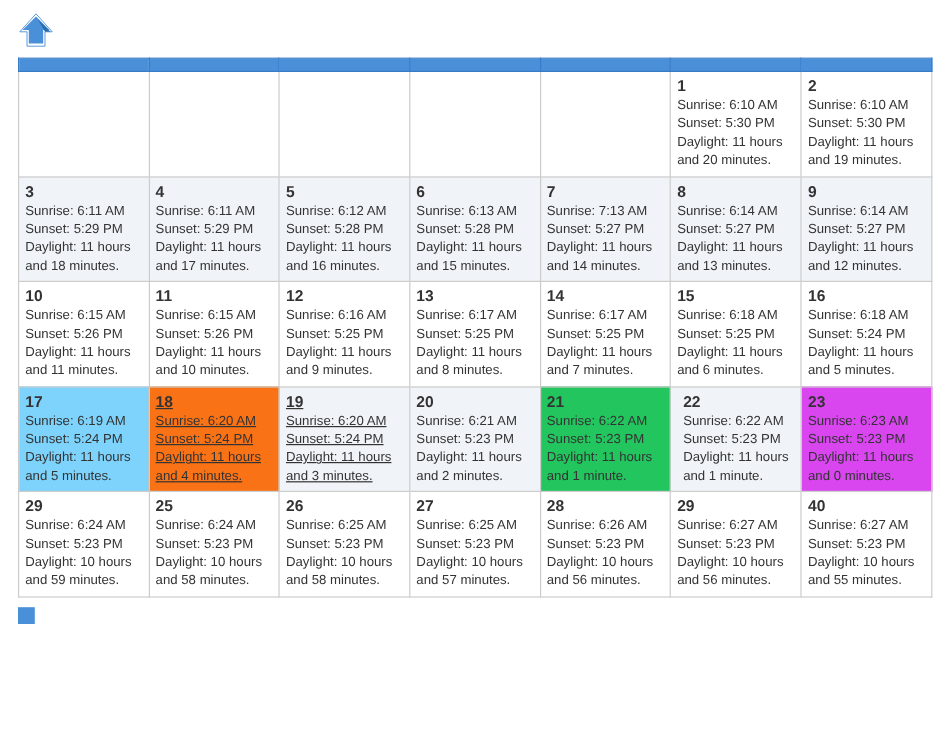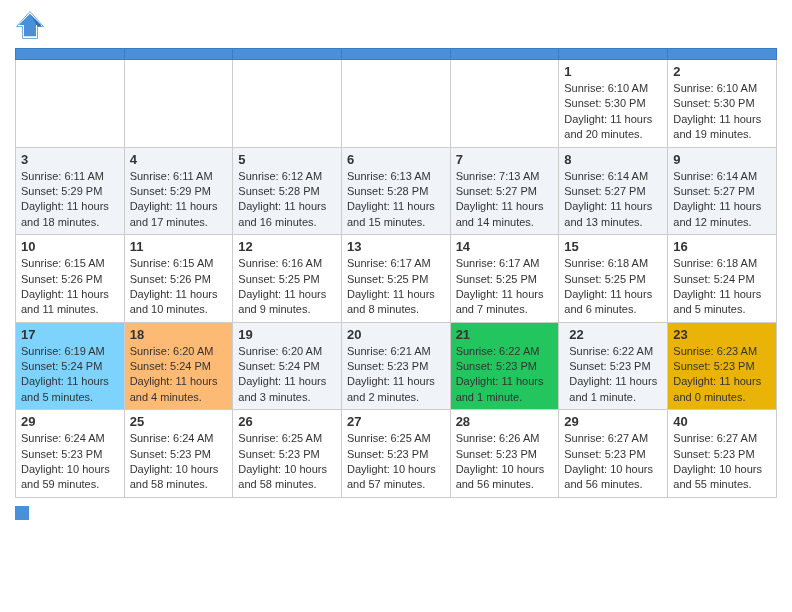--- a/index.html
+++ b/index.html
@@ -167,27 +167,27 @@
 Daylight: 11 hours and 5 minutes.</div>
           </td>
         </tr>
         <tr>
           <td style="background: #7dd3fc;">
             <div class="day-num">17</div>
             <div class="day-info">Sunrise: 6:19 AM
 Sunset: 5:24 PM
 Daylight: 11 hours and 5 minutes.</div>
           </td>
-          <td style="background: #fdba74;">
+          <td style="background: #f97316; text-decoration: underline;">
             <div class="day-num">18</div>
             <div class="day-info">Sunrise: 6:20 AM
 Sunset: 5:24 PM
 Daylight: 11 hours and 4 minutes.</div>
           </td>
-          <td style="background: rgb(240, 244, 248);">
+          <td style="background: rgb(240, 244, 248); text-decoration: underline;">
             <div class="day-num">19</div>
             <div class="day-info">Sunrise: 6:20 AM
 Sunset: 5:24 PM
 Daylight: 11 hours and 3 minutes.</div>
           </td>
           <td style="background: rgb(240, 244, 248); margin-top: 40px;">
             <div class="day-num">20</div>
             <div class="day-info">Sunrise: 6:21 AM
 Sunset: 5:23 PM
 Daylight: 11 hours and 2 minutes.</div>
@@ -197,21 +197,21 @@
             <div class="day-info">Sunrise: 6:22 AM
 Sunset: 5:23 PM
 Daylight: 11 hours and 1 minute.</div>
           </td>
           <td style="background: rgb(240, 244, 248); padding-left: 10px;">
             <div class="day-num">22</div>
             <div class="day-info">Sunrise: 6:22 AM
 Sunset: 5:23 PM
 Daylight: 11 hours and 1 minute.</div>
           </td>
-          <td style="background: #eab308;">
+          <td style="background: #d946ef;">
             <div class="day-num">23</div>
             <div class="day-info">Sunrise: 6:23 AM
 Sunset: 5:23 PM
 Daylight: 11 hours and 0 minutes.</div>
           </td>
         </tr>
         <tr>
           <td>
             <div class="day-num">29</div>
             <div class="day-info">Sunrise: 6:24 AM

